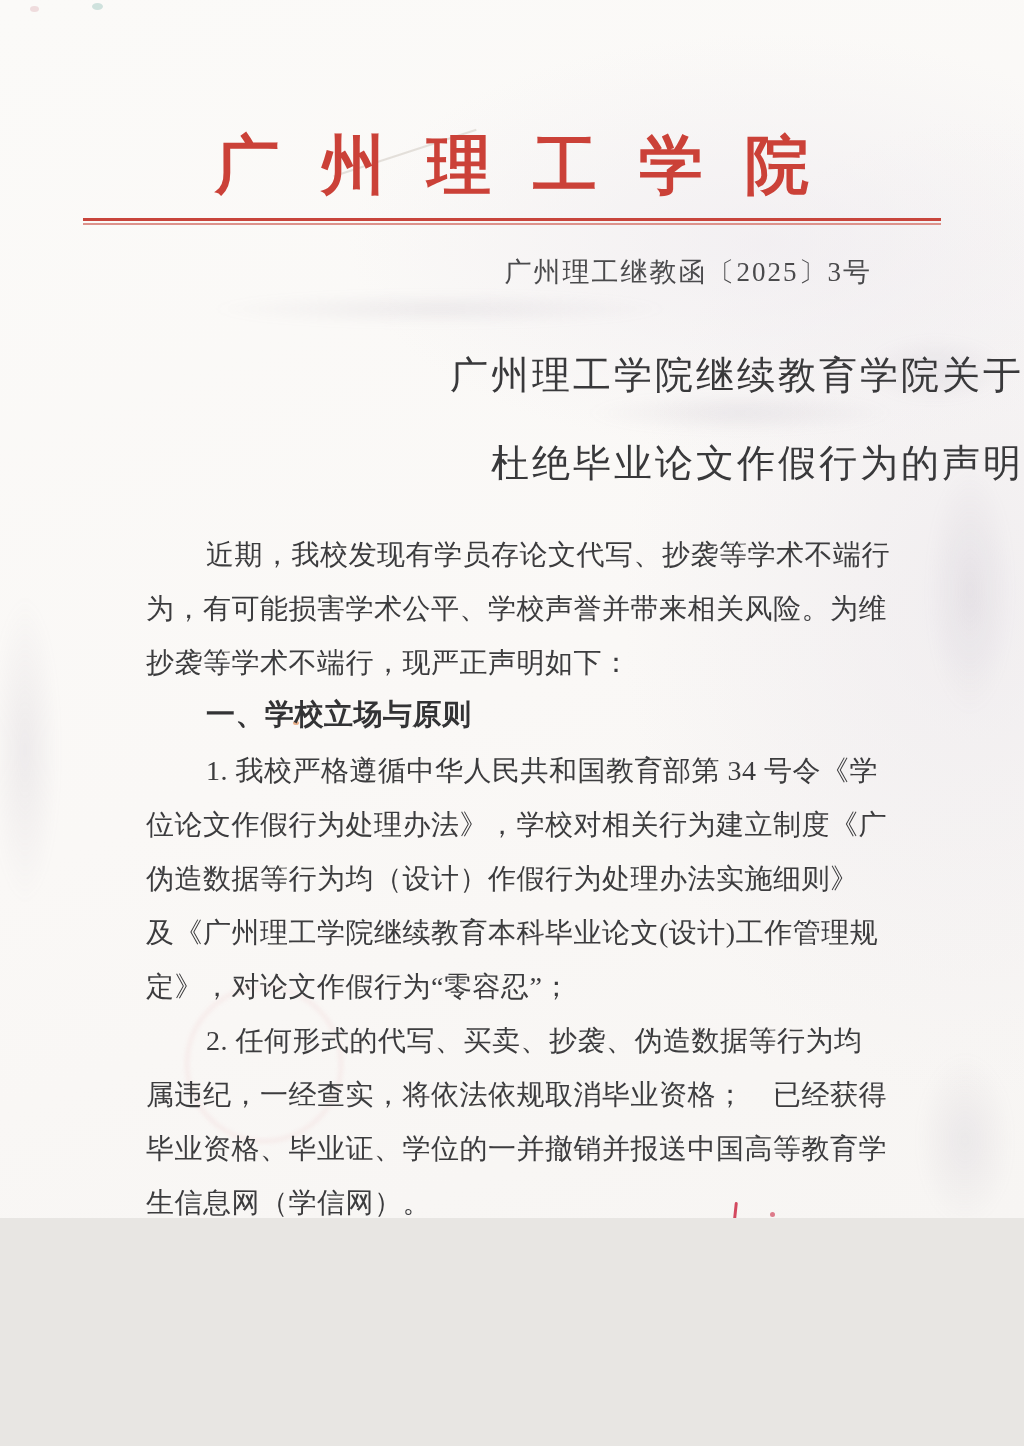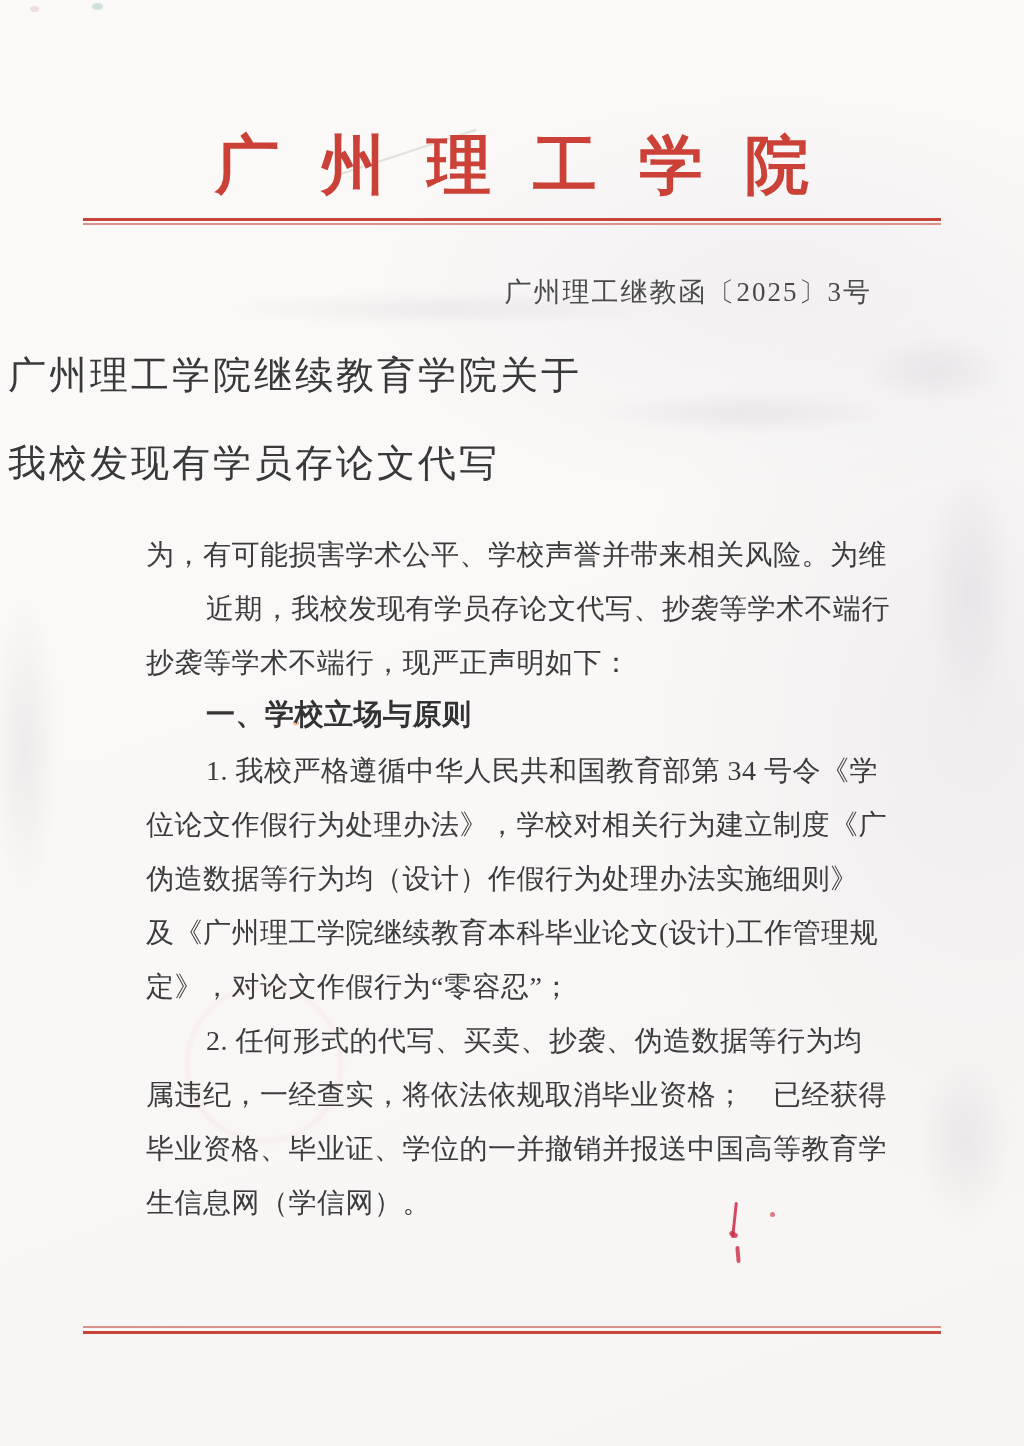--- a/index.html
+++ b/index.html
@@ -1,19 +1,19 @@
 <!DOCTYPE html>
 <html lang="zh" style="--letterhead-red: #cb4138; --rule-red: #c8453c; --rule-light-red: #dc928b; --body-text: #3c3c3e; --pen-red: #cc2a44;"><head>
 <meta charset="utf-8">
 <style>
   html, body { margin: 0; padding: 0; background: #e8e6e3; }
   .page {
     position: relative;
     width: 1024px;
-    height: 1446px;
+    height: 1218px;
     margin: 0 auto;
     background:
       radial-gradient(ellipse 600px 300px at 75% 20%, rgba(236,232,238,0.55), transparent 70%),
       radial-gradient(ellipse 500px 700px at 95% 50%, rgba(232,228,234,0.5), transparent 70%),
       linear-gradient(160deg, #fbfaf8 0%, #faf8f6 55%, #f7f5f3 100%);
     overflow: hidden;
     font-family: "Liberation Serif", "DejaVu Serif", serif;
     color: var(--body-text, #3c3c3e);
   }
 
@@ -29,32 +29,32 @@
     color: var(--letterhead-red, #cb4138);
     white-space: nowrap;
   }
   .header-rule { position: absolute; top: 218px; left: 83px; width: 858px; }
   .header-rule .thick { height: 3px; background: var(--rule-red, #c8453c); }
   .header-rule .gap   { height: 2px; }
   .header-rule .thin  { height: 2px; background: var(--rule-light-red, #dc928b); }
 
   .doc-number {
     position: absolute;
-    top: 274px; right: 152px;
+    top: 254px; right: 152px;
     font-size: 27px;
     letter-spacing: 2px;
     color: #4a4a4c;
     white-space: nowrap;
   }
 
   
   .doc-title {
     position: absolute;
-    left: 8px; right: 0;
-    text-align: left;
+    left: 18px; right: 0;
+    text-align: right;
     font-size: 38px;
     letter-spacing: 3px;
     color: #39393b;
     white-space: nowrap;
   }
   .doc-title.l1 { top: 350px; }
   .doc-title.l2 { top: 438px; }
 
   
   .body-text { position: absolute; left: 146px; top: 528px; width: 736px; }
@@ -142,26 +142,26 @@
   <div class="letterhead">广州理工学院</div>
   <div class="header-rule">
     <div class="thick"></div>
     <div class="gap"></div>
     <div class="thin"></div>
   </div>
 
   <div class="doc-number">广州理工继教函〔2025〕3号</div>
 
   <div class="doc-title l1">广州理工学院继续教育学院关于</div>
-  <div class="doc-title l2">我校发现有学员存论文代写</div>
+  <div class="doc-title l2">杜绝毕业论文作假行为的声明</div>
 
   <div class="body-text">
 
+    <div class="line indent">近期，我校发现有学员存论文代写、抄袭等学术不端行</div>
     <div class="line">为，有可能损害学术公平、学校声誉并带来相关风险。为维</div>
-    <div class="line indent">近期，我校发现有学员存论文代写、抄袭等学术不端行</div>
     <div class="line">抄袭等学术不端行，现严正声明如下：</div>
 
     <div class="line heading indent">一、学校立场与原则</div>
 
     <div class="line indent">1. 我校严格遵循中华人民共和国教育部第 34 号令《学</div>
     <div class="line">位论文作假行为处理办法》，学校对相关行为建立制度《广</div>
     <div class="line">伪造数据等行为均（设计）作假行为处理办法实施细则》</div>
     <div class="line">及《广州理工学院继续教育本科毕业论文(设计)工作管理规</div>
     <div class="line">定》，对论文作假行为“零容忍”；</div>
 

